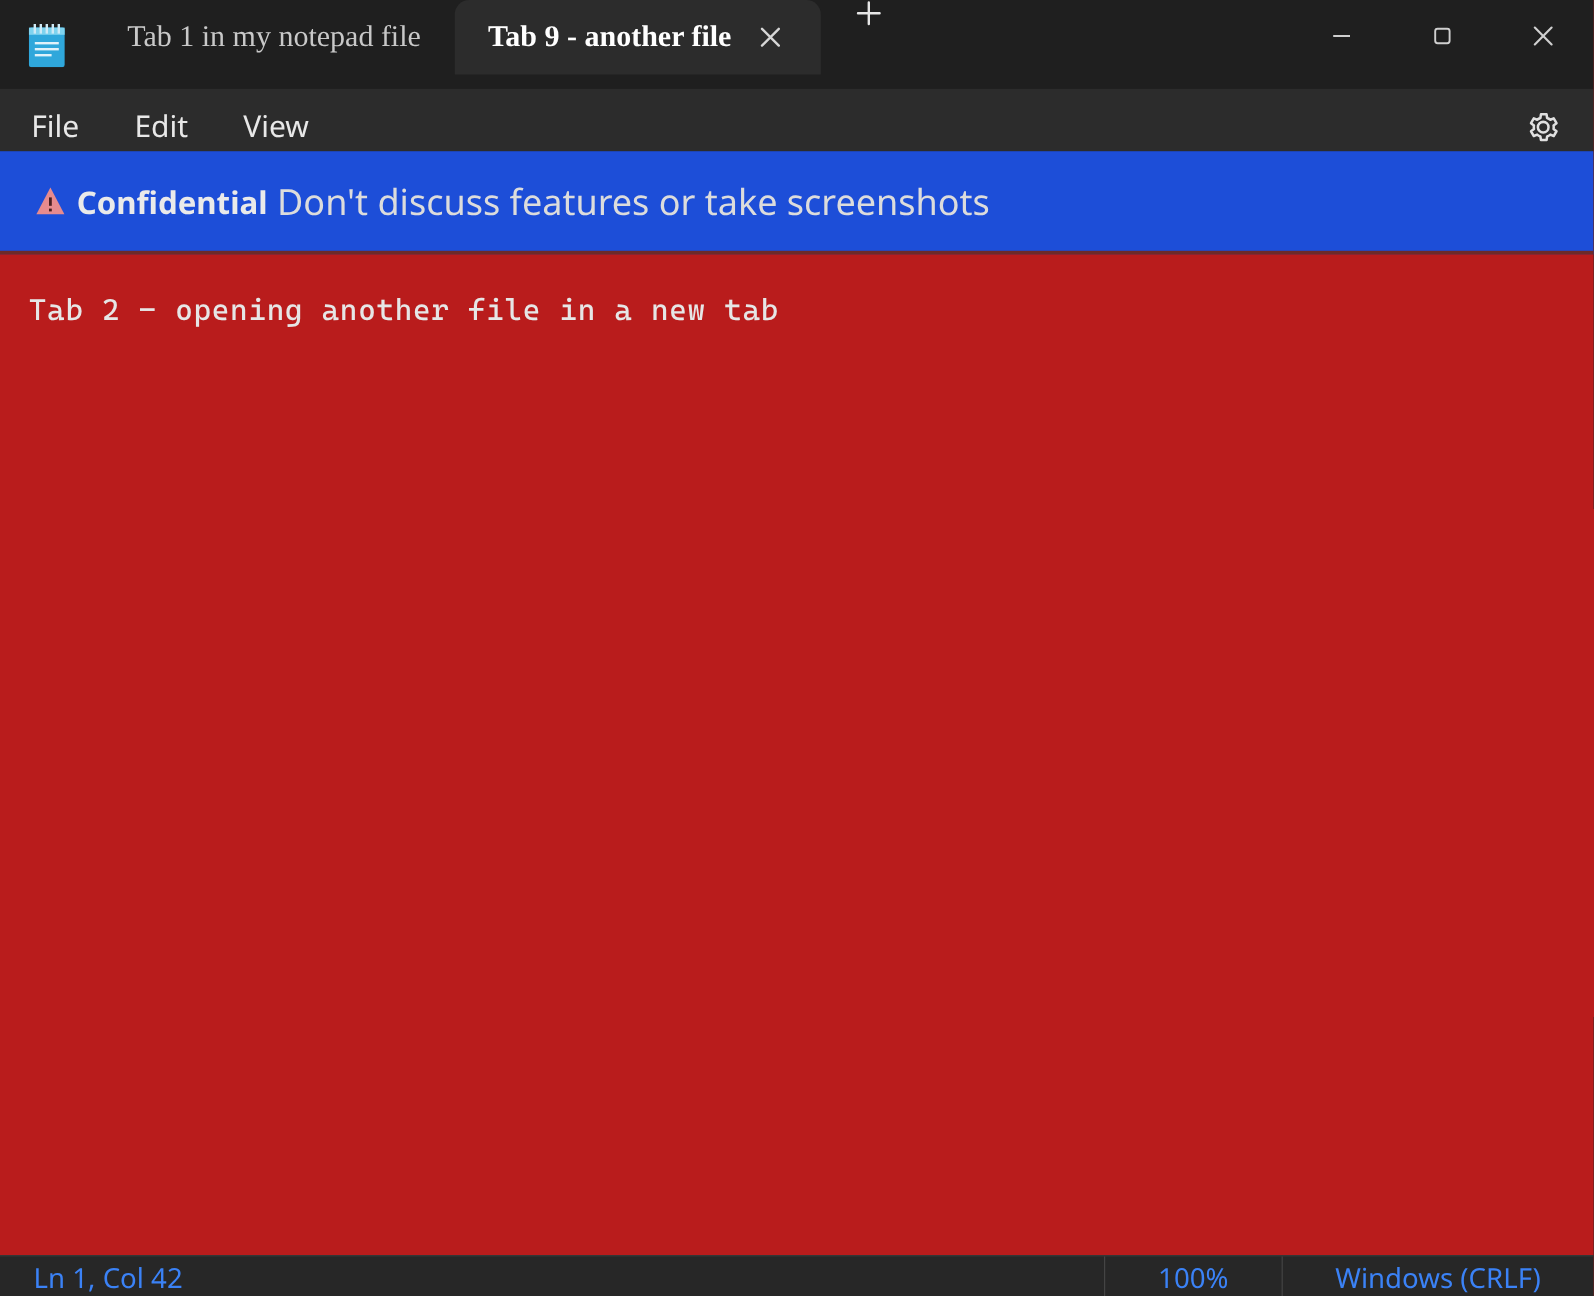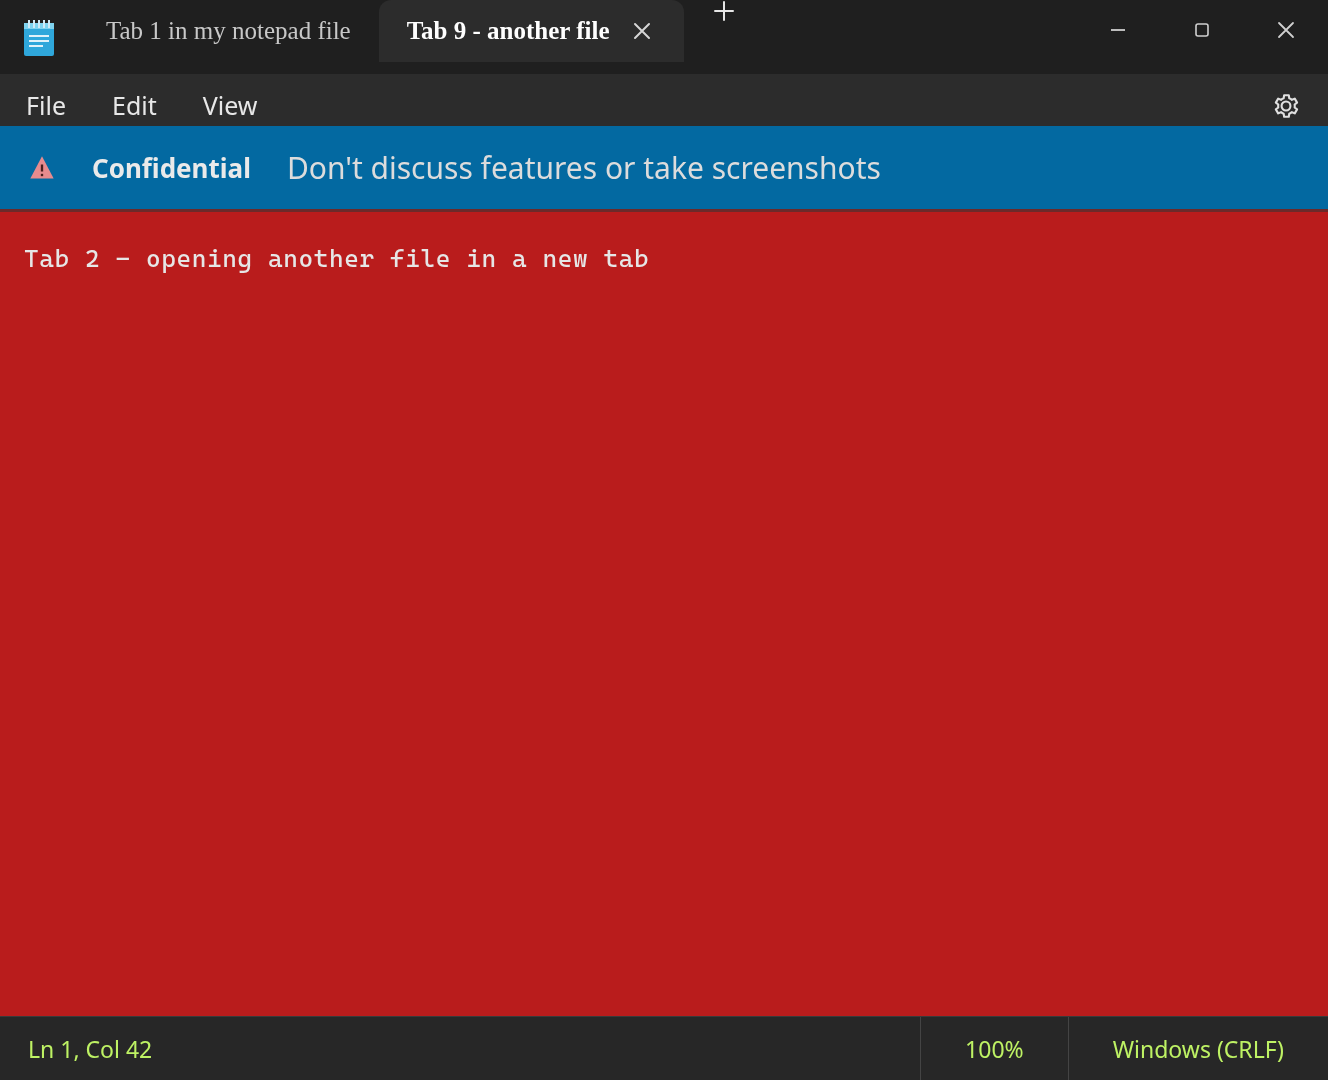--- a/index.html
+++ b/index.html
@@ -112,26 +112,26 @@
       display: flex;
       align-items: center;
       justify-content: center;
       color: #e0e0e0;
       margin-right: 14px;
     }
 
     
     .banner {
       height: 86px;
-      background: #0369a1;
+      background: #1d4ed8;
       border-bottom: 3px solid #6c2a2a;
       display: flex;
       align-items: center;
       padding: 0 28px;
-      gap: 36px;
+      gap: 8px;
     }
     .warn-icon { color: #e78b8e; }
     .banner-title {
       font-size: 26px;
       font-weight: 700;
       color: #eaeaea;
     }
     .banner-msg {
       font-size: 30px;
       color: #dcdcdc;
@@ -145,27 +145,27 @@
       padding: 32px 24px;
       font-family: "Cascadia Mono", Consolas, "Courier New", monospace;
       font-size: 25px;
       color: #e6e6e6;
       letter-spacing: 0.6px;
       white-space: pre;
     }
 
     
     .statusbar {
-      height: 64px;
+      height: 34px;
       background: #272727;
       border-top: 1px solid #3a3a3a;
       display: flex;
       align-items: center;
       font-size: 23px;
-      color: #bef264;
+      color: #3b82f6;
     }
     .status-left {
       flex: 1;
       padding-left: 28px;
     }
     .status-cell {
       padding: 0 44px;
       border-left: 1px solid #444;
       height: 100%;
       display: flex;

